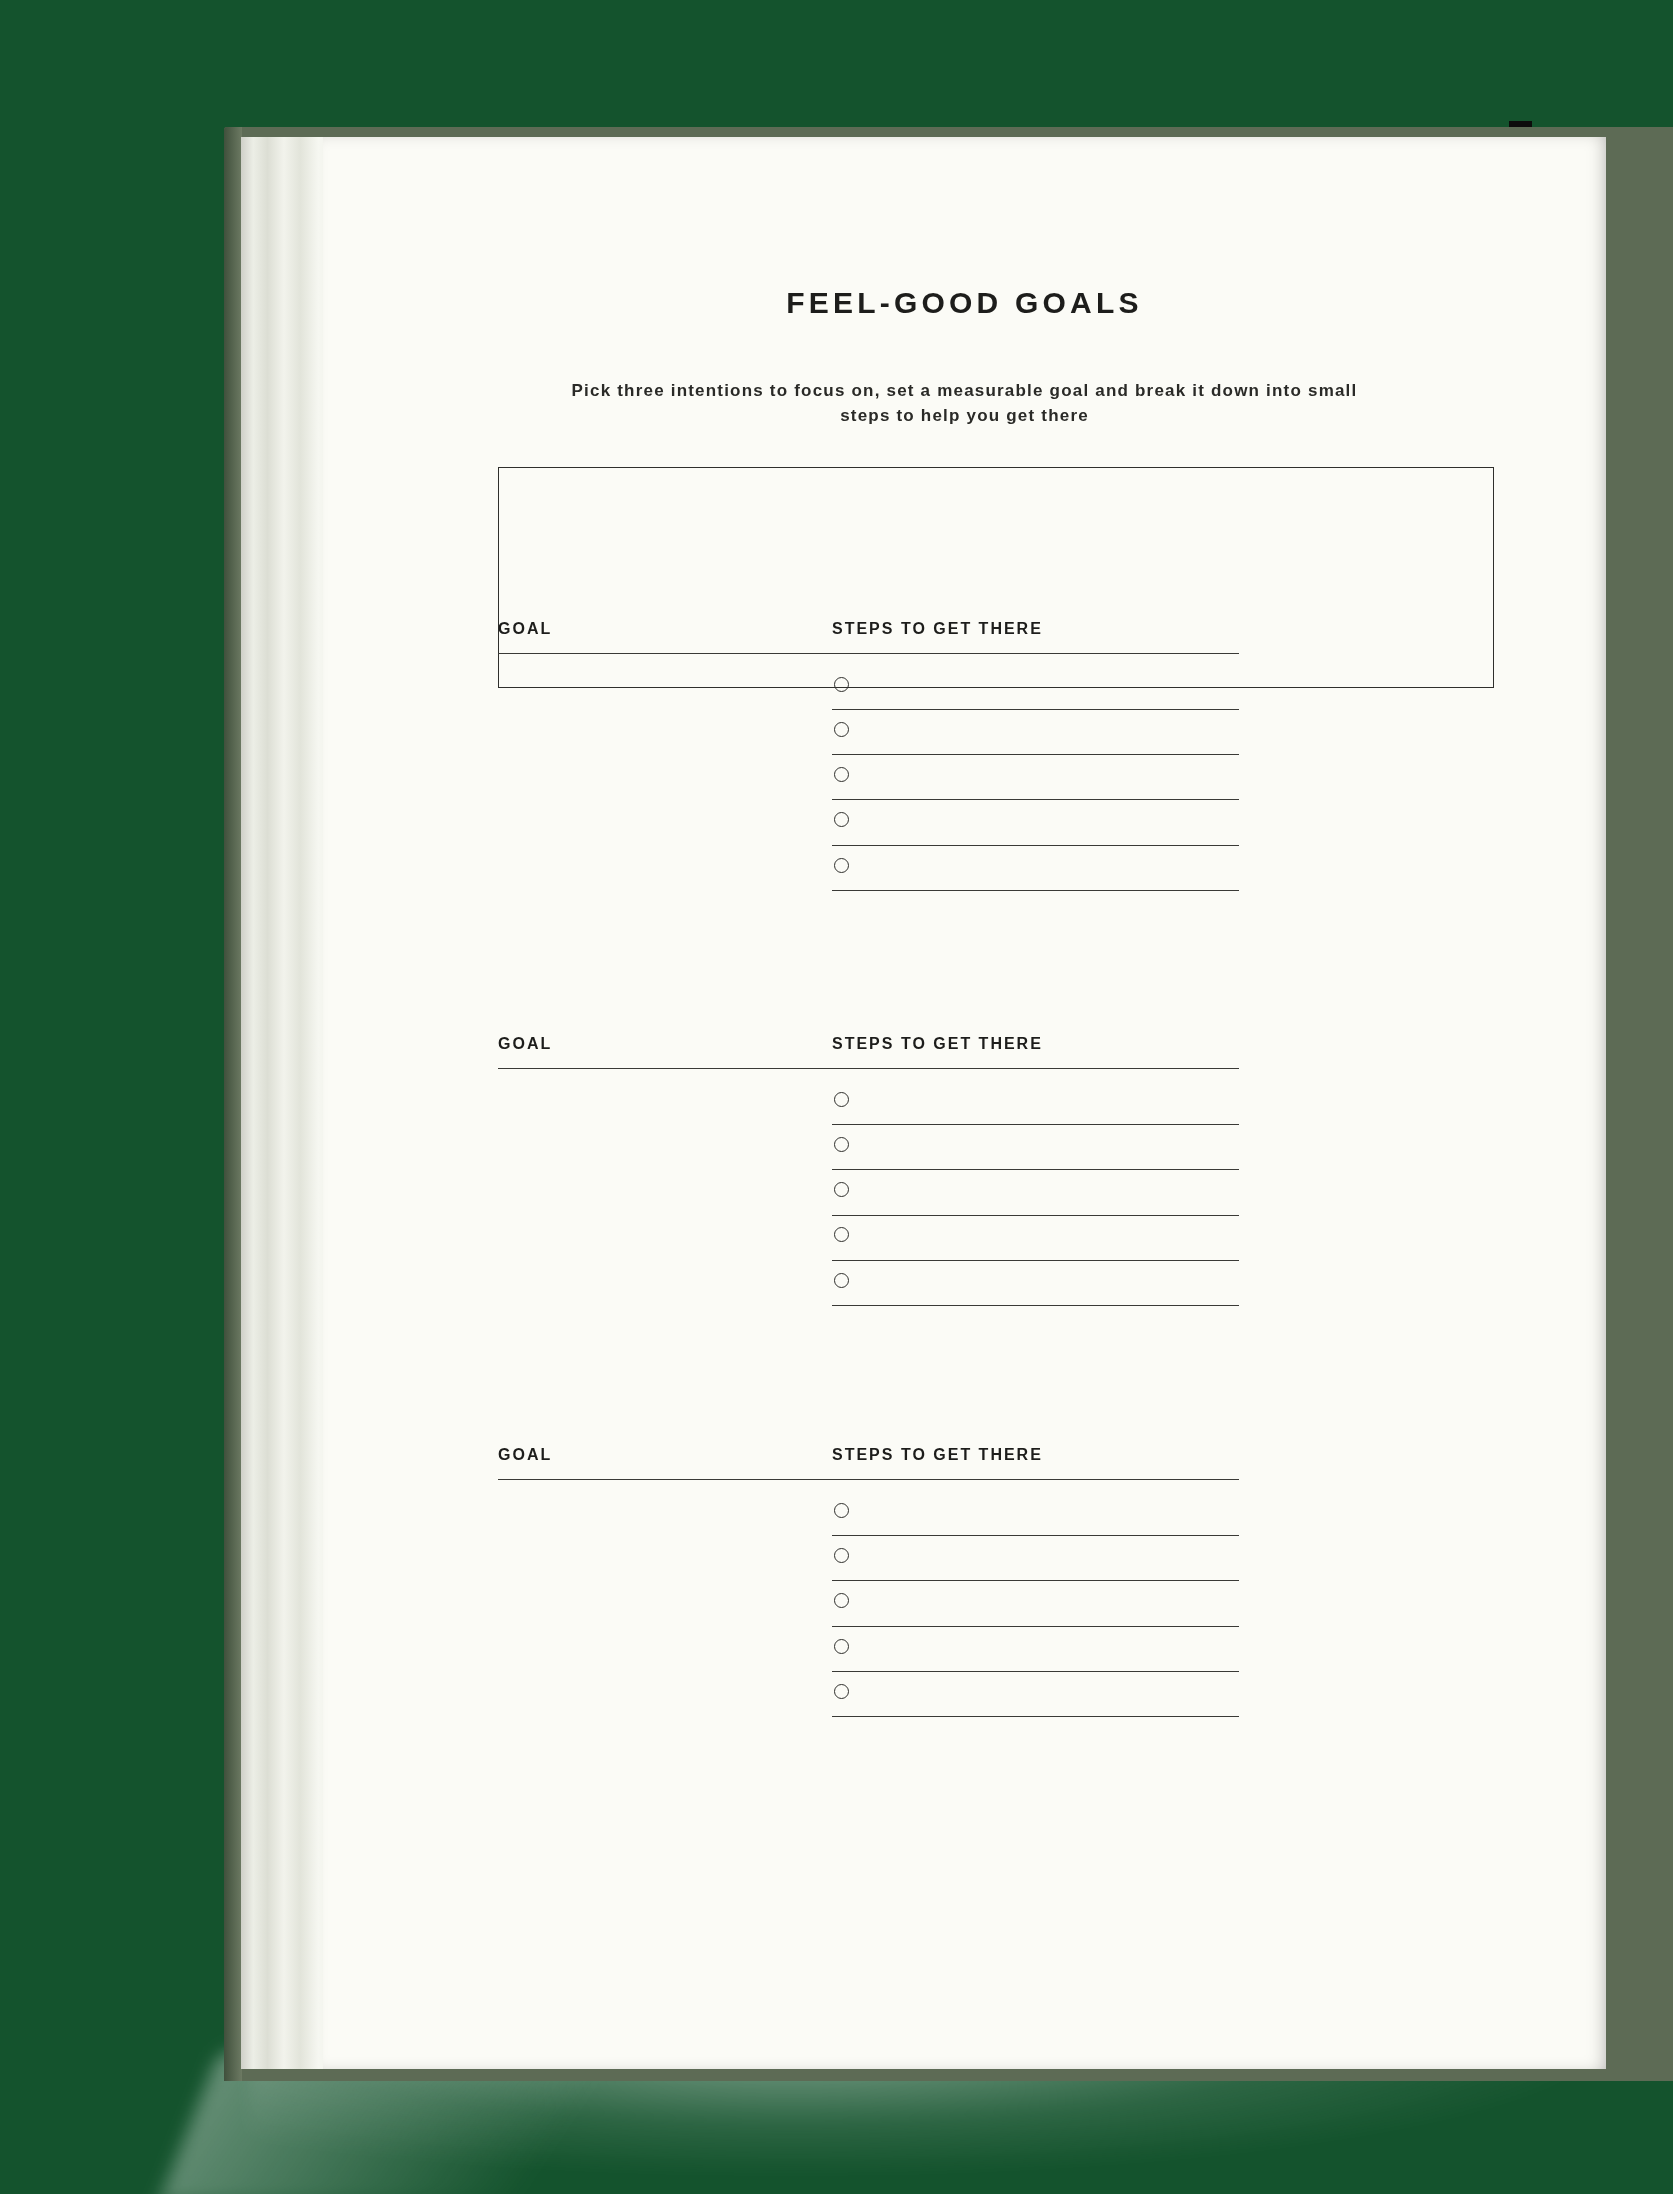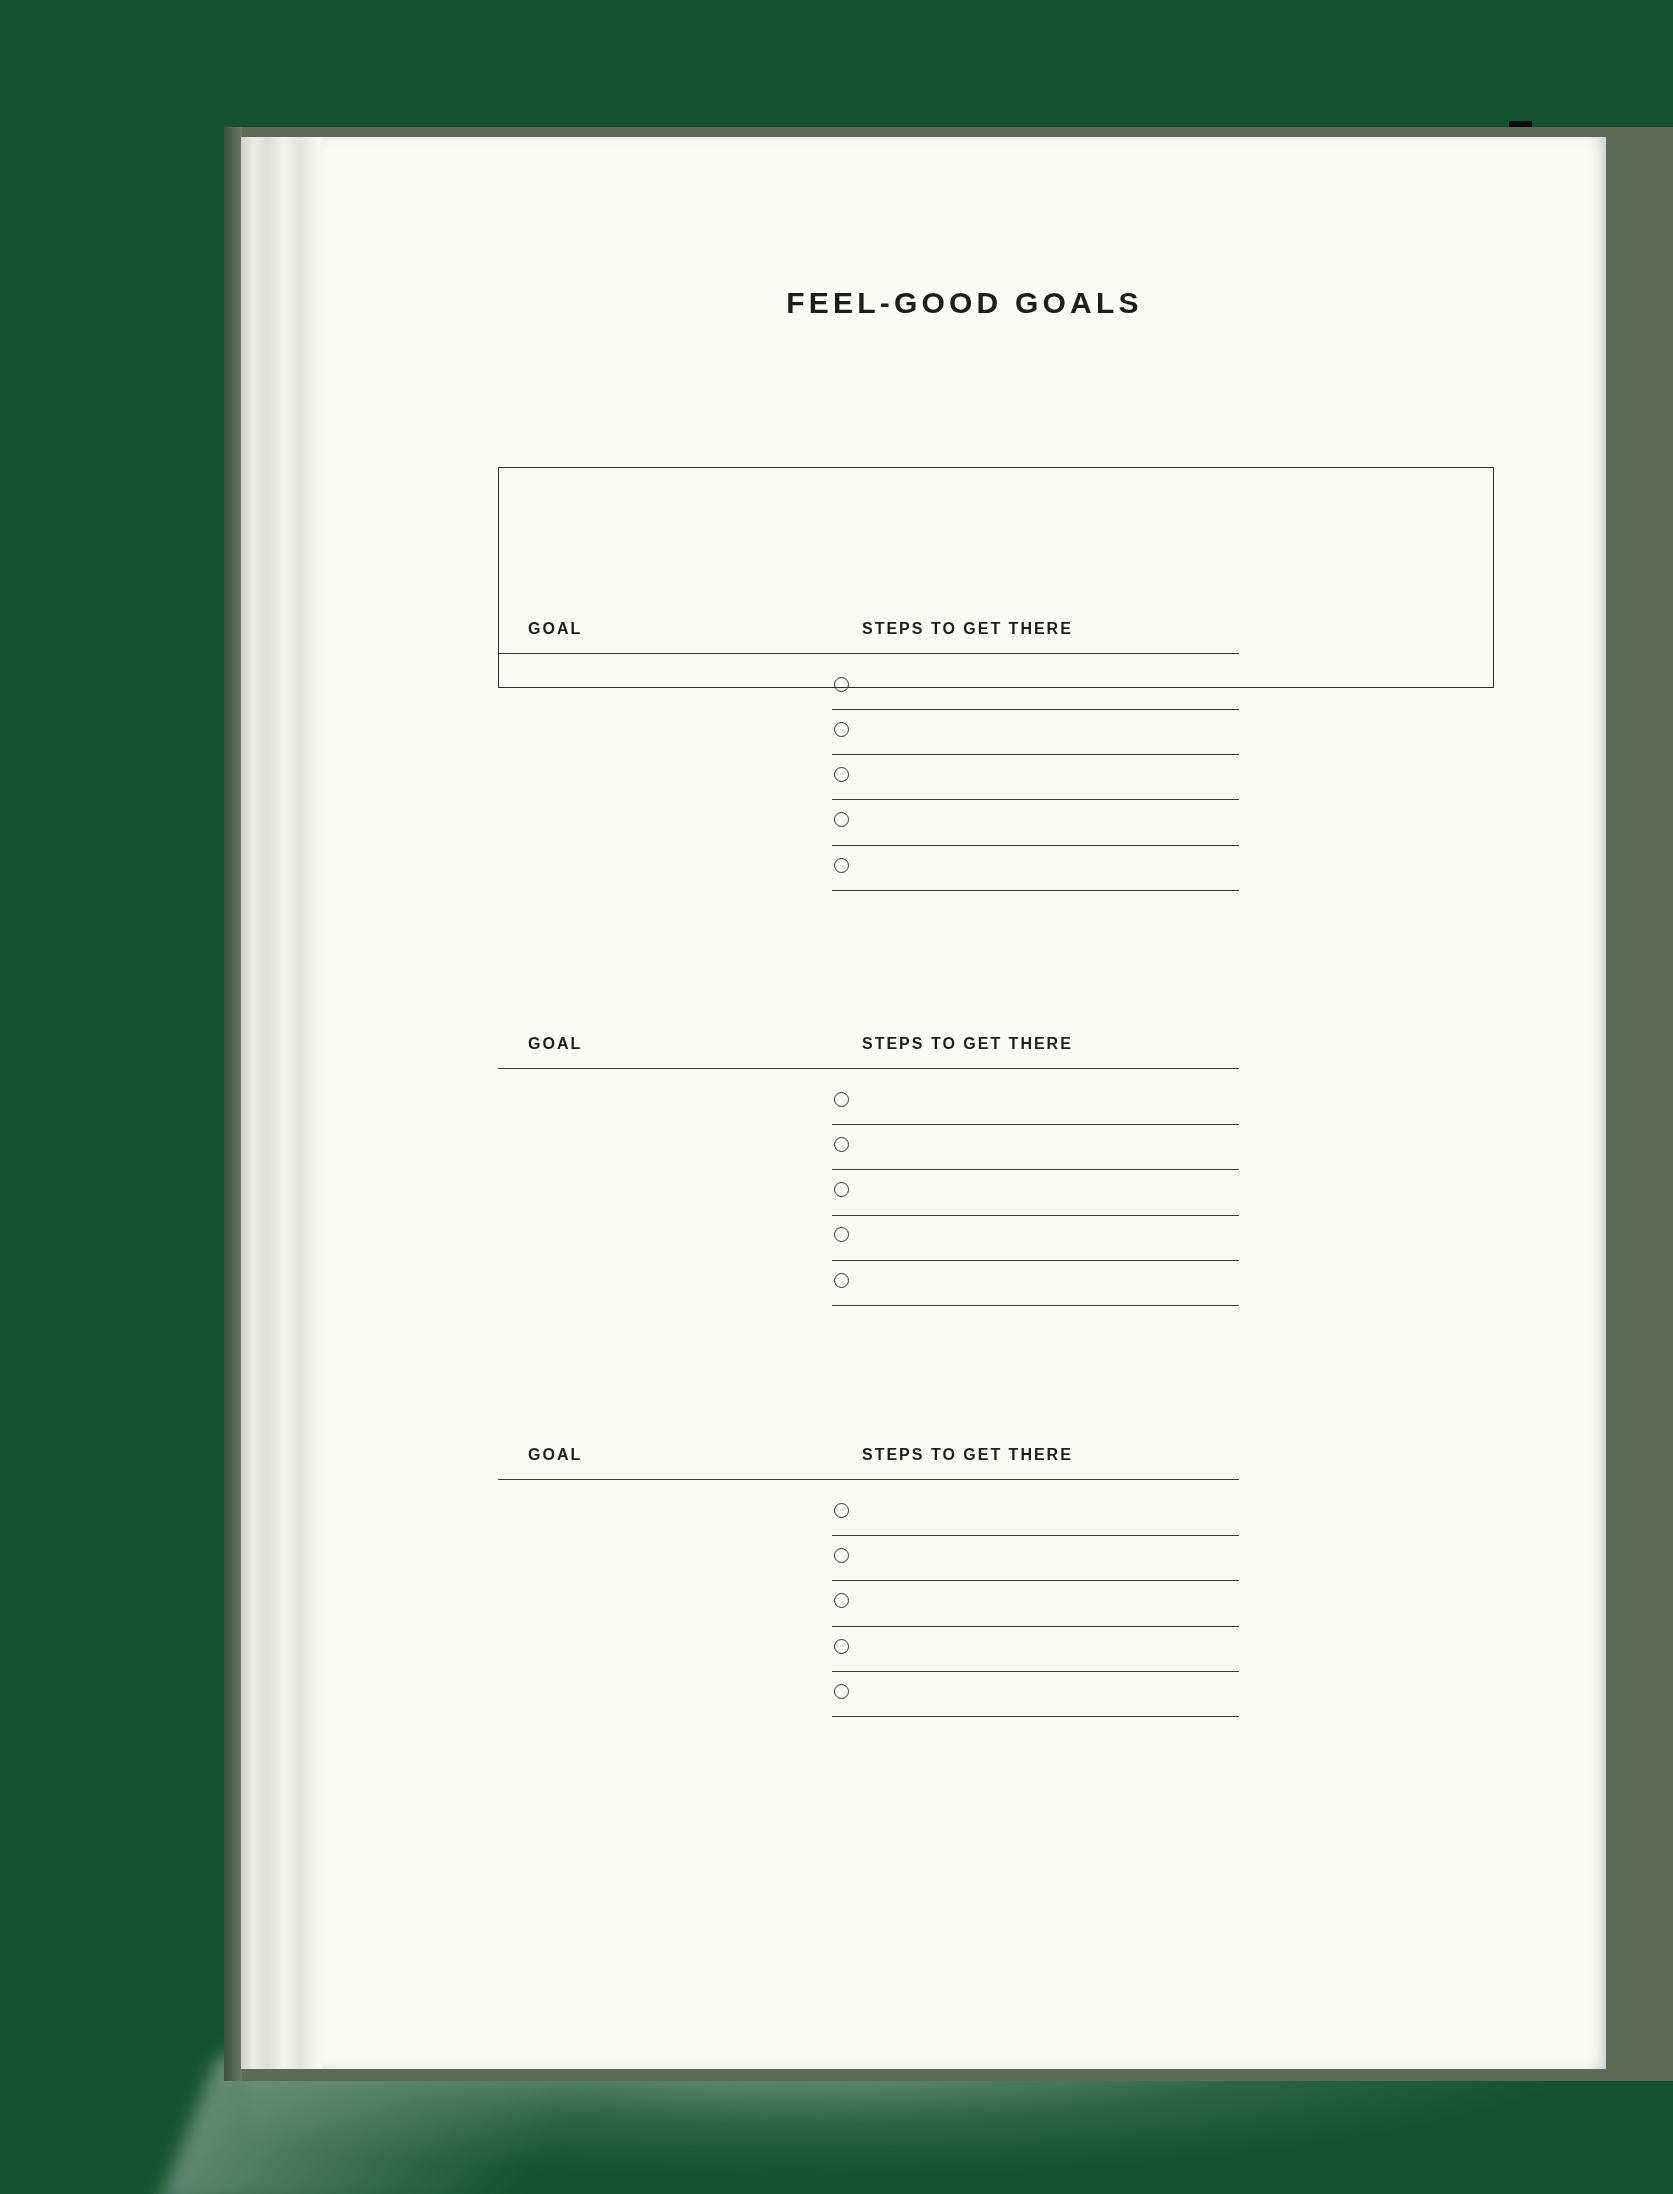--- a/index.html
+++ b/index.html
@@ -131,21 +131,20 @@
   }
 
   .goal-block { position: absolute; left: 0; width: 100%; }
 
   .goal-label {
     position: absolute;
     font-size: 16px;
     font-weight: bold;
     letter-spacing: 2px;
     color: #1d1d1b;
-    padding-left: 30px;
   }
   .rule {
     position: absolute;
     height: 0;
     border-bottom: 1.1px solid #3a3a36;
   }
 
   .step-circle {
     position: absolute;
     width: 15px; height: 15px;
@@ -196,20 +195,21 @@
 
   <div class="book-cover"></div>
   <div class="book-cover-edge"></div>
   <div class="page-stack"></div>
 
   <div class="page">
     <div class="page-inner">
 
       <div class="doc-title">FEEL-GOOD GOALS</div>
 
+      <div class="doc-sub">Pick three intentions to focus on, set a measurable goal and break it down into small steps to help you get there</div>
 
       <div class="note-box"></div>
 
       <div class="goal-block">
         <div class="goal-label" style="left:175px; top:483px;">GOAL</div>
         <div class="rule" style="left:175px; top:516px; width:400px;"></div>
 
         <div class="goal-label" style="left:509px; top:483px;">STEPS TO GET THERE</div>
         <div class="rule" style="left:509px; top:516px; width:407px;"></div>
 

